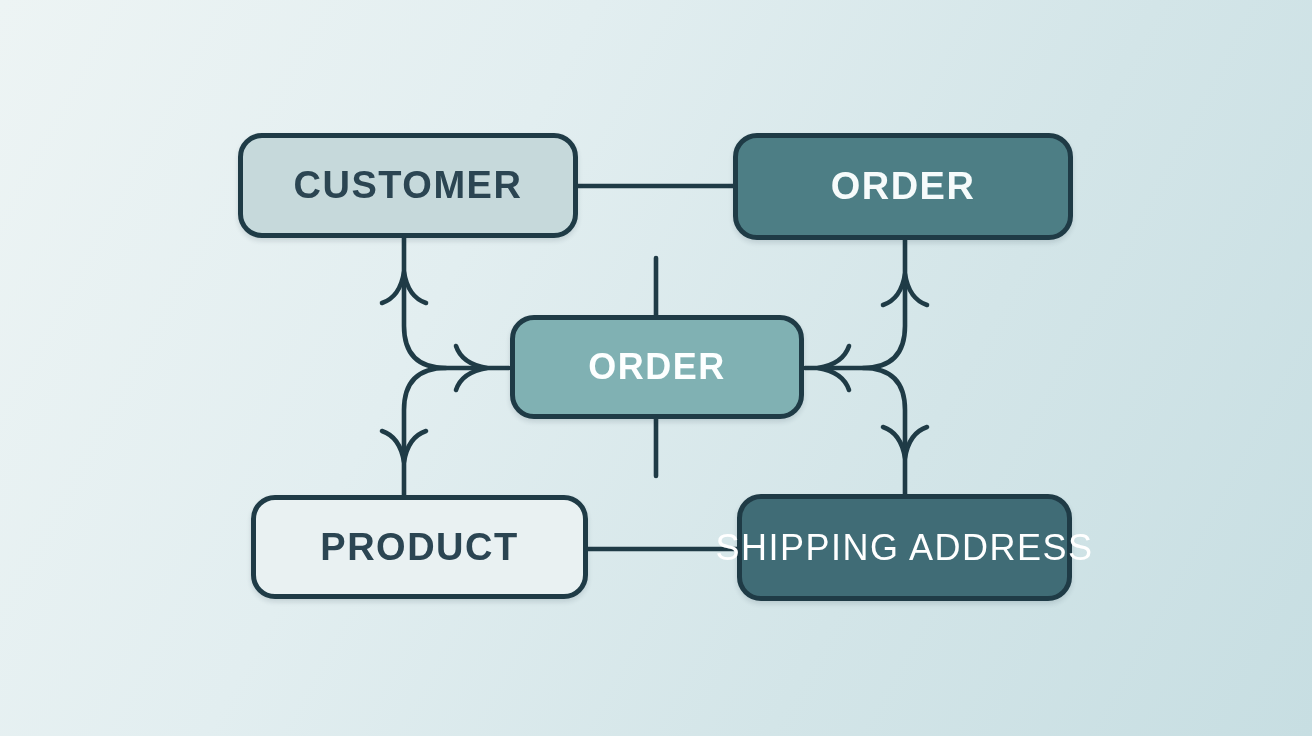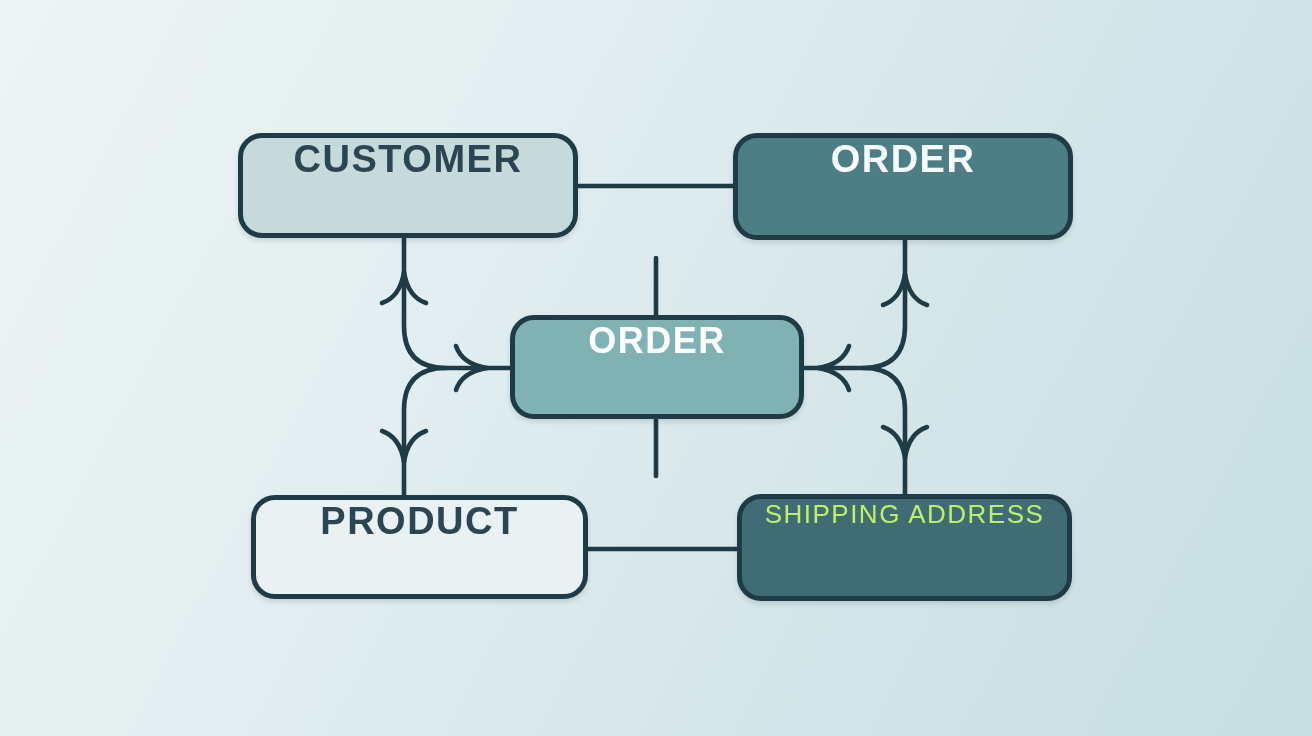--- a/index.html
+++ b/index.html
@@ -29,21 +29,21 @@
     stroke-linecap: round;
     stroke-linejoin: round;
   }
   .node {
     position: absolute;
     z-index: 2;
     box-sizing: border-box;
     border: 5px solid #1f3b46;
     border-radius: 24px;
     display: flex;
-    align-items: flex-start;
+    align-items: center;
     justify-content: center;
     box-shadow: 0 3px 5px rgba(26, 52, 63, 0.14);
   }
   .node span {
     white-space: nowrap;
   }
   .node-customer {
     left: 238px; top: 133px; width: 340px; height: 105px;
     background: #c6d9db;
   }
@@ -69,21 +69,21 @@
     background: #e9f1f2;
   }
   .node-product span {
     color: #2b4552; font-size: 38px; font-weight: bold; letter-spacing: 1.5px;
   }
   .node-shipping {
     left: 737px; top: 494px; width: 335px; height: 107px;
     background: #406c76;
   }
   .node-shipping span {
-    color: #bef264; font-size: 26px; font-weight: normal; letter-spacing: 1.5px;
+    color: #ffffff; font-size: 36px; font-weight: normal; letter-spacing: 1.5px;
   }
 </style>
 </head>
 <body>
 
 <div class="canvas">
 
   <svg class="connector-layer" viewBox="0 0 1312 736" xmlns="http://www.w3.org/2000/svg">
 
     <path d="M 578 186 H 733"></path>

